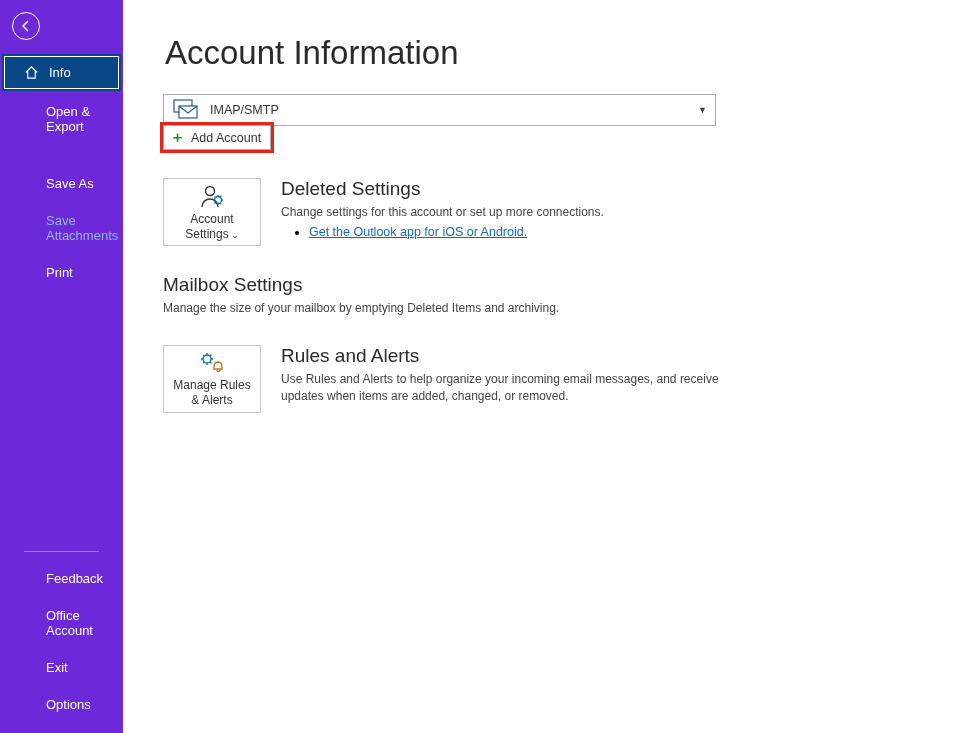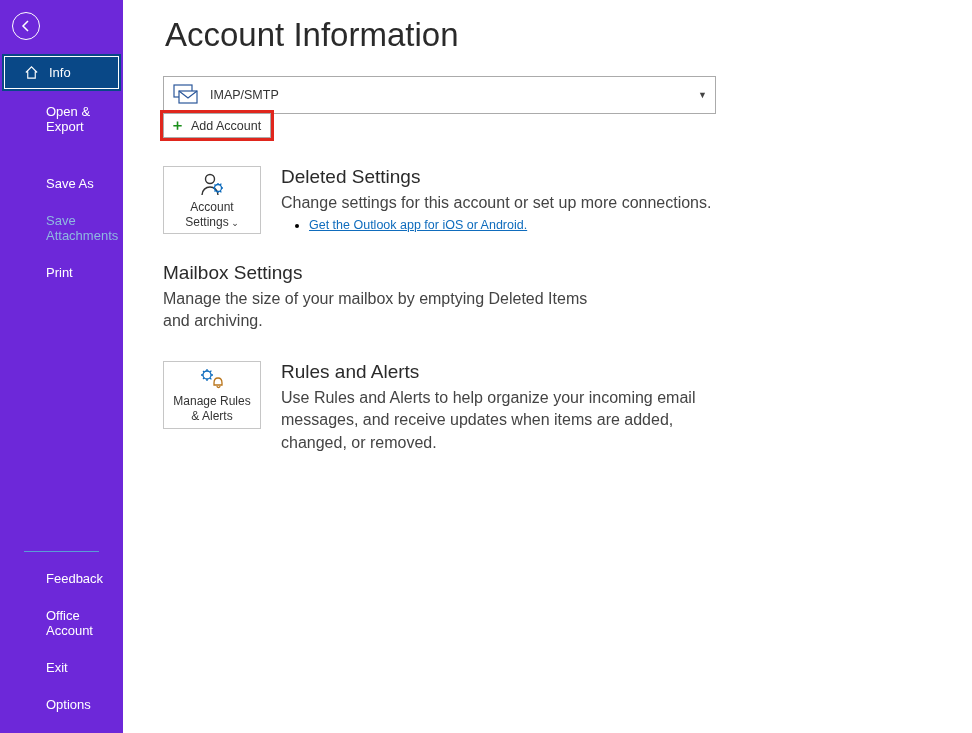--- a/index.html
+++ b/index.html
@@ -47,32 +47,32 @@
       outline: 1px solid #fff;
       outline-offset: -3px;
       margin: 2px 2px;
     }
     .nav-item.disabled { color: #8fb9e0; cursor: default; }
     .spacer { height: 20px; }
     .hr { border-top: 1px solid #5a9cd6; margin: 8px 24px 8px 24px; }
     .bottom-nav { margin-top: auto; padding-bottom: 10px; }
     .main {
       flex: 1;
-      padding: 10px 0 0 40px;
+      padding: 28px 0 0 40px;
       color: #333;
     }
     .page-title {
       font-size: 33px;
       font-weight: 300;
       color: #2a2a2a;
       margin: 6px 0 22px 2px;
     }
     .account-row {
       width: 553px;
-      height: 38px;
+      height: 32px;
       border: 1px solid #ababab;
       display: flex;
       align-items: center;
       padding: 0 8px;
       gap: 10px;
       cursor: pointer;
       position: relative;
     }
     .account-row .icon-box {
       width: 28px; height: 24px;
@@ -132,21 +132,21 @@
     .tile .icon { width: 26px; height: 26px; margin-bottom: 1px; }
     .tile .chev { font-size: 9px; color:#333; }
     .section-text { padding-top: 0px; width: 440px; }
     .section-heading {
       font-size: 19px;
       color: #2a2a2a;
       font-weight: 400;
       margin-bottom: 4px;
     }
     .section-desc {
-      font-size: 16px;
+      font-size: 12px;
       color: #444;
       line-height: 1.4;
     }
     .bullet-list { margin-top: 4px; padding-left: 28px; font-size: 12.5px; }
     .bullet-list li { color: #000; }
     .bullet-list a { color: #0F6CBD; text-decoration: underline; cursor: pointer; }
     svg { display: block; }
   </style>
 </head>
 <body>

